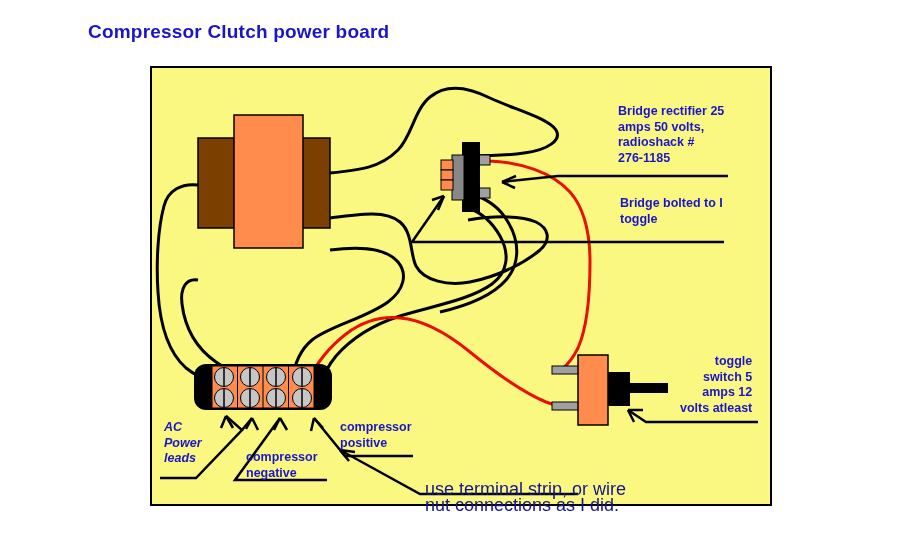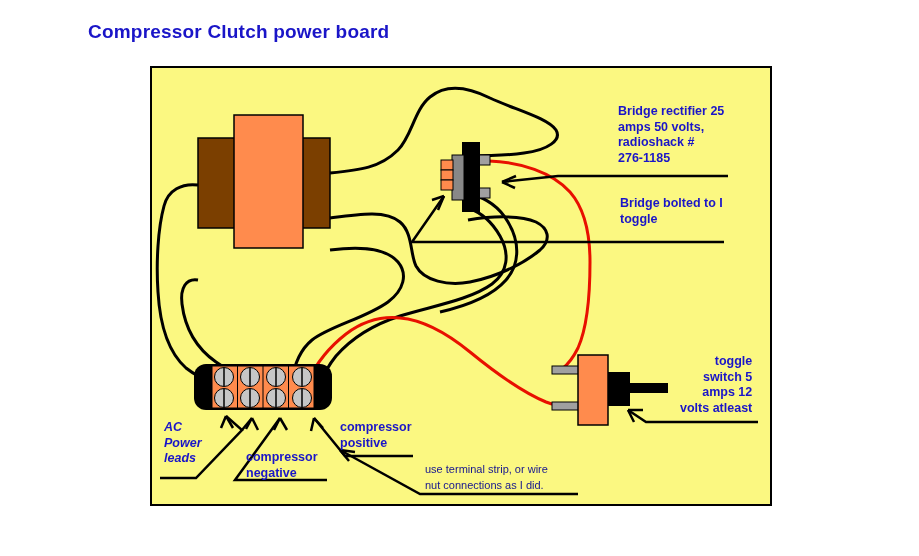--- a/index.html
+++ b/index.html
@@ -38,23 +38,24 @@
     color:#1a15c8;
     font-weight:bold;
     font-size:12.5px;
     line-height:15.5px;
     white-space:pre-line;
   }
   .anno-plain{
     position:absolute;
     color:#15158f;
     font-weight:normal;
-    font-size:11px;
+    font-size:18px;
     line-height:16px;
     white-space:pre-line;
+    margin-top:20px;
   }
   #anno-bridge{left:618px;top:104px;}
   #anno-bracket{left:620px;top:196px;}
   #anno-toggle{left:680px;top:354px;text-align:right;}
   #anno-ac{left:164px;top:420px;font-style:italic;}
   #anno-neg{left:246px;top:450px;}
   #anno-pos{left:340px;top:420px;}
   #anno-terminal{left:425px;top:461px;}
 </style>
 </head>

